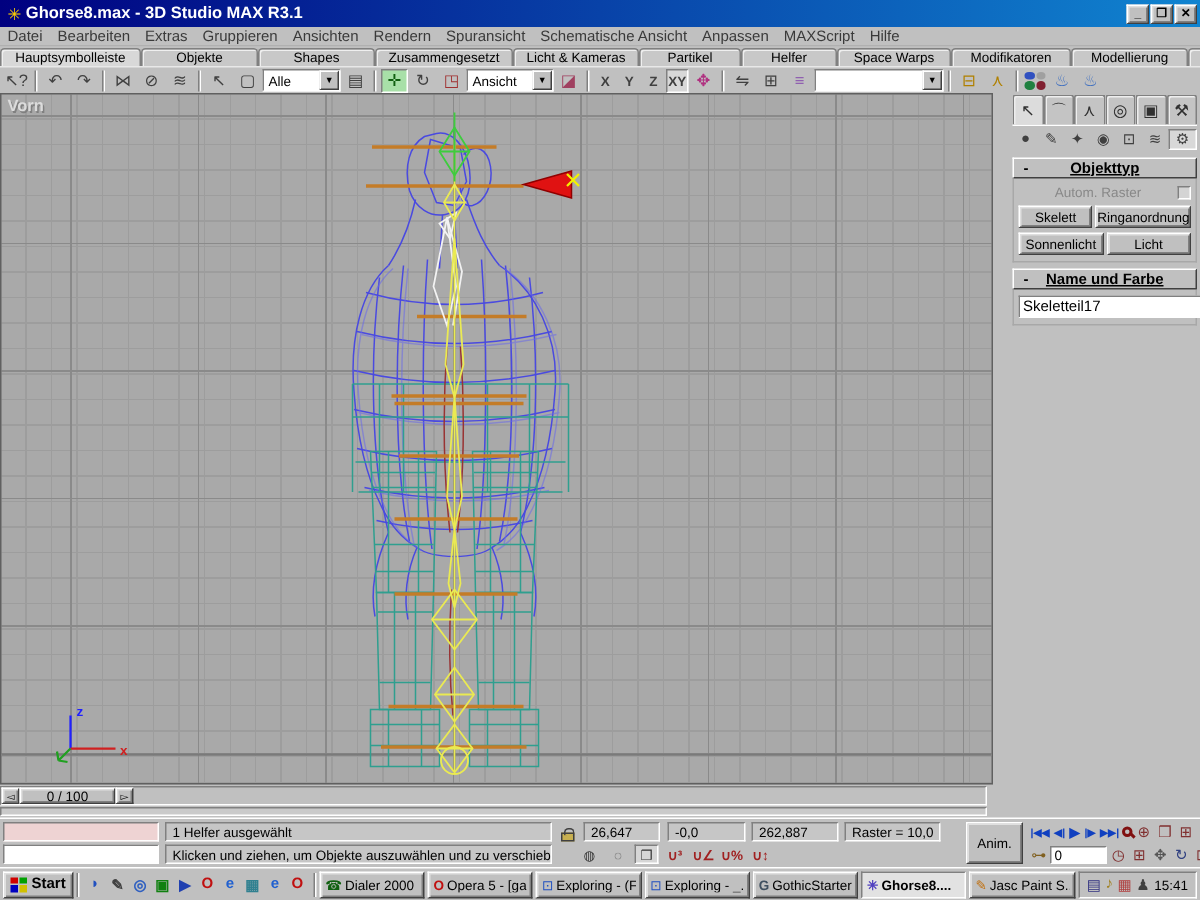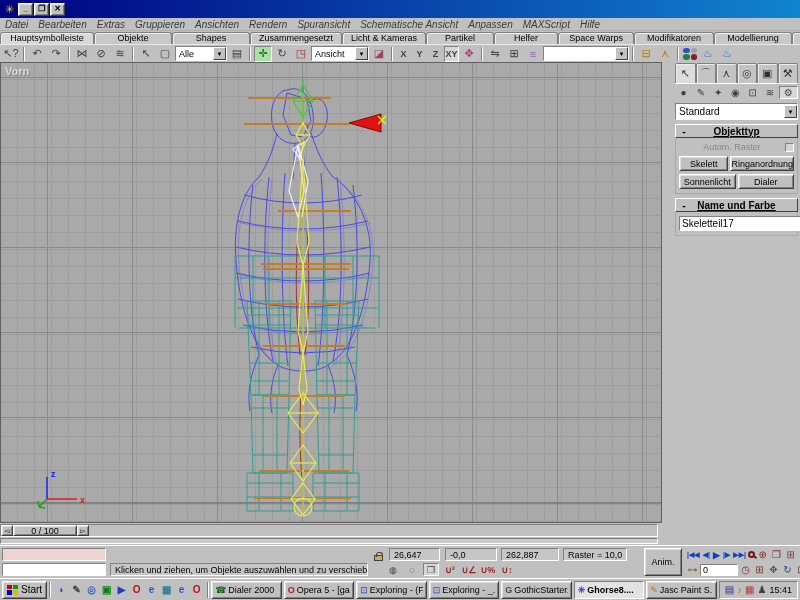--- a/index.html
+++ b/index.html
@@ -10,21 +10,21 @@
   .sunken-white { border:1px solid; border-color:#808080 #ffffff #ffffff #808080; background:#ffffff; }
 
   
   .titlebar { position:absolute; top:0; left:0; width:800px; height:18px; background:linear-gradient(to right,#000080,#1084d0); display:flex; align-items:center; padding:0 2px; }
   .titlebar .appicon { color:#ffd000; font-size:11px; margin:0 3px; }
   .titlebar .title { color:#fff; font-weight:bold; font-size:11px; flex:1; white-space:nowrap; }
   .winbtn { width:15px; height:13px; font-size:8px; line-height:10px; text-align:center; margin-left:1px; font-weight:bold; }
 
   
   .menubar { position:absolute; top:18px; left:0; width:800px; height:13px; display:flex; align-items:center; background:#c0c0c0; border-bottom:1px solid #b0b0b0; }
-  .menubar span { padding:12px 5px; color:#3a3a3a; white-space:nowrap; font-size:10px;font-style:italic; }
+  .menubar span { padding:12px 5px; color:#3a3a3a; white-space:nowrap; font-size:10px; }
 
   
   .tabbar { position:absolute; top:31px; left:0; width:800px; height:13px; display:flex; align-items:flex-end; background:#c0c0c0; }
   .tab { height:12px; line-height:11px; text-align:center; background:#c8c8c8; border:1px solid #808080; border-bottom:none; border-radius:3px 3px 0 0; box-shadow:inset 1px 1px 0 #efefef; padding:0 8px; white-space:nowrap; font-size:9px; flex:0 0 auto; }
   .tab.active { background:#d8d8d8; font-weight:normal; }
 
   
   .toolbar { position:absolute; top:44px; left:0; width:800px; height:18px; display:flex; align-items:center; gap:1px; padding:0 2px; background:#c0c0c0; border-top:1px solid #e8e8e8; }
   .tbtn { width:18px; height:16px; display:flex; align-items:center; justify-content:center; font-size:11px; color:#404040; flex:0 0 auto; }
   .tbtn.small { width:15px; font-size:9px; font-weight:bold; }
@@ -91,38 +91,39 @@
   .sb-right { position:absolute; left:686px; top:1px; width:112px; }
   .sb-row { display:flex; align-items:center; height:15px; gap:1px; }
   .pbk { color:#1040c0; font-size:7px; font-weight:bold; flex:0 0 auto; padding:0 1px; white-space:nowrap; }
   .nav { color:#803030; font-size:10px; flex:0 0 auto; width:13px; text-align:center; }
   .keyfield { width:38px; height:12px; font-size:9px; padding:0 2px; border:1px solid; border-color:#808080 #fff #fff #808080; background:#fff; font-family:"Liberation Sans",sans-serif; }
   .mag { display:inline-block; width:7px; height:7px; border:2px solid #801010; border-radius:50%; position:relative; }
   .mag::after { content:""; position:absolute; width:4px; height:2px; background:#801010; transform:rotate(45deg); right:-4px; bottom:-2px; }
 
   
   .taskbar { position:absolute; top:578px; left:0; width:800px; height:22px; background:#c0c0c0; border-top:1px solid #ffffff; display:flex; align-items:center; padding:1px 2px; gap:2px; }
-  .startbtn { height:18px; display:flex; align-items:center; gap:3px; font-weight:normal; font-size:10px; padding:0 4px; flex:0 0 auto; }
+  .startbtn { height:18px; display:flex; align-items:center; gap:3px; font-weight:bold; font-size:10px; padding:0 4px; flex:0 0 auto; }
   .flag { width:11px; height:10px; display:grid; grid-template:1fr 1fr / 1fr 1fr; gap:1px; }
   .flag i:nth-child(1){background:#d00000}.flag i:nth-child(2){background:#00a000}.flag i:nth-child(3){background:#0000c0}.flag i:nth-child(4){background:#d0c000}
   .tbsep { width:2px; height:16px; border-left:1px solid #808080; border-right:1px solid #fff; flex:0 0 auto; }
   .qlaunch { display:flex; gap:2px; align-items:center; flex:0 0 auto; padding:0 2px; }
   .qicon { width:13px; height:14px; font-size:10px; font-weight:bold; display:flex; align-items:center; justify-content:center; }
   .task { height:18px; flex:1 1 64px; max-width:74px; min-width:0; display:flex; align-items:center; gap:2px; padding:0 3px; font-size:9px; overflow:hidden; }
   .task .ticon { font-size:9px; flex:0 0 auto; }
   .task .tlabel { white-space:nowrap; overflow:hidden; }
   .task.active { border-color:#808080 #fff #fff #808080; background:#e2e2e2; font-weight:bold; box-shadow:none; }
   .tray { height:18px; display:flex; align-items:center; gap:3px; padding:0 5px; border:1px solid; border-color:#808080 #fff #fff #808080; flex:0 0 auto; font-size:9px; }
   .tray .ticn { font-size:10px; }
 </style>
 </head>
 <body>
 
 <div class="titlebar">
   <span class="appicon">✳</span>
+  <span class="title">Ghorse8.max - 3D Studio MAX R3.1</span>
   <span class="winbtn raised">_</span>
   <span class="winbtn raised">❐</span>
   <span class="winbtn raised">✕</span>
 </div>
 
 <div class="menubar">
   <span>Datei</span>
   <span>Bearbeiten</span>
   <span>Extras</span>
   <span>Gruppieren</span>
@@ -371,42 +372,38 @@
   </div>
   <div class="psub">
     <span>●</span>
     <span>✎</span>
     <span>✦</span>
     <span>◉</span>
     <span>⊡</span>
     <span>≋</span>
     <span class="pressed">⚙</span>
   </div>
-  <div class="dropdown" style="width:100%;height:17px">
-    <span class="dval" style="font-size:10px">Standard</span>
-    <span class="darr">▼</span>
-  </div>
 
   <div class="rollout">
     <div class="rhead">
       <span class="minus">-</span>
       <span class="rtitle">Objekttyp</span>
     </div>
     <div class="rbody">
       <div class="autogrid">
         <span class="lbl">Autom. Raster</span>
         <span class="chk"></span>
       </div>
       <div class="btnrow">
         <span class="pbtn raised">Skelett</span>
         <span class="pbtn raised">Ringanordnung</span>
       </div>
       <div class="btnrow" style="margin-bottom:0">
         <span class="pbtn raised">Sonnenlicht</span>
-        <span class="pbtn raised">Dialer</span>
+        <span class="pbtn raised">Licht</span>
       </div>
     </div>
   </div>
 
   <div class="rollout">
     <div class="rhead">
       <span class="minus">-</span>
       <span class="rtitle">Name und Farbe</span>
     </div>
     <div class="rbody">
@@ -422,20 +419,21 @@
   <span class="ts-arrow raised">◅</span>
   <span class="ts-thumb raised">0 / 100</span>
   <span class="ts-arrow raised">▻</span>
 </div>
 <div class="trackbar"></div>
 
 <div class="statusbar">
   <div class="sb-listener-pink"></div>
   <div class="sb-listener-white"></div>
 
+  <div class="sb-field" style="left:110px;top:2px;width:258px">1 Helfer ausgewählt</div>
   <div class="lockbox">
       <span class="lock"></span>
     </div>
   <div class="sb-field" style="left:389px;top:2px;width:51px">26,647</div>
   <div class="sb-field" style="left:445px;top:2px;width:52px">-0,0</div>
   <div class="sb-field" style="left:501px;top:2px;width:58px">262,887</div>
   <div class="sb-field" style="left:563px;top:2px;width:64px">Raster = 10,0</div>
 
   <div class="sb-field" style="left:110px;top:17px;width:258px">Klicken und ziehen, um Objekte auszuwählen und zu verschieben</div>
   <div class="sb-icons">

